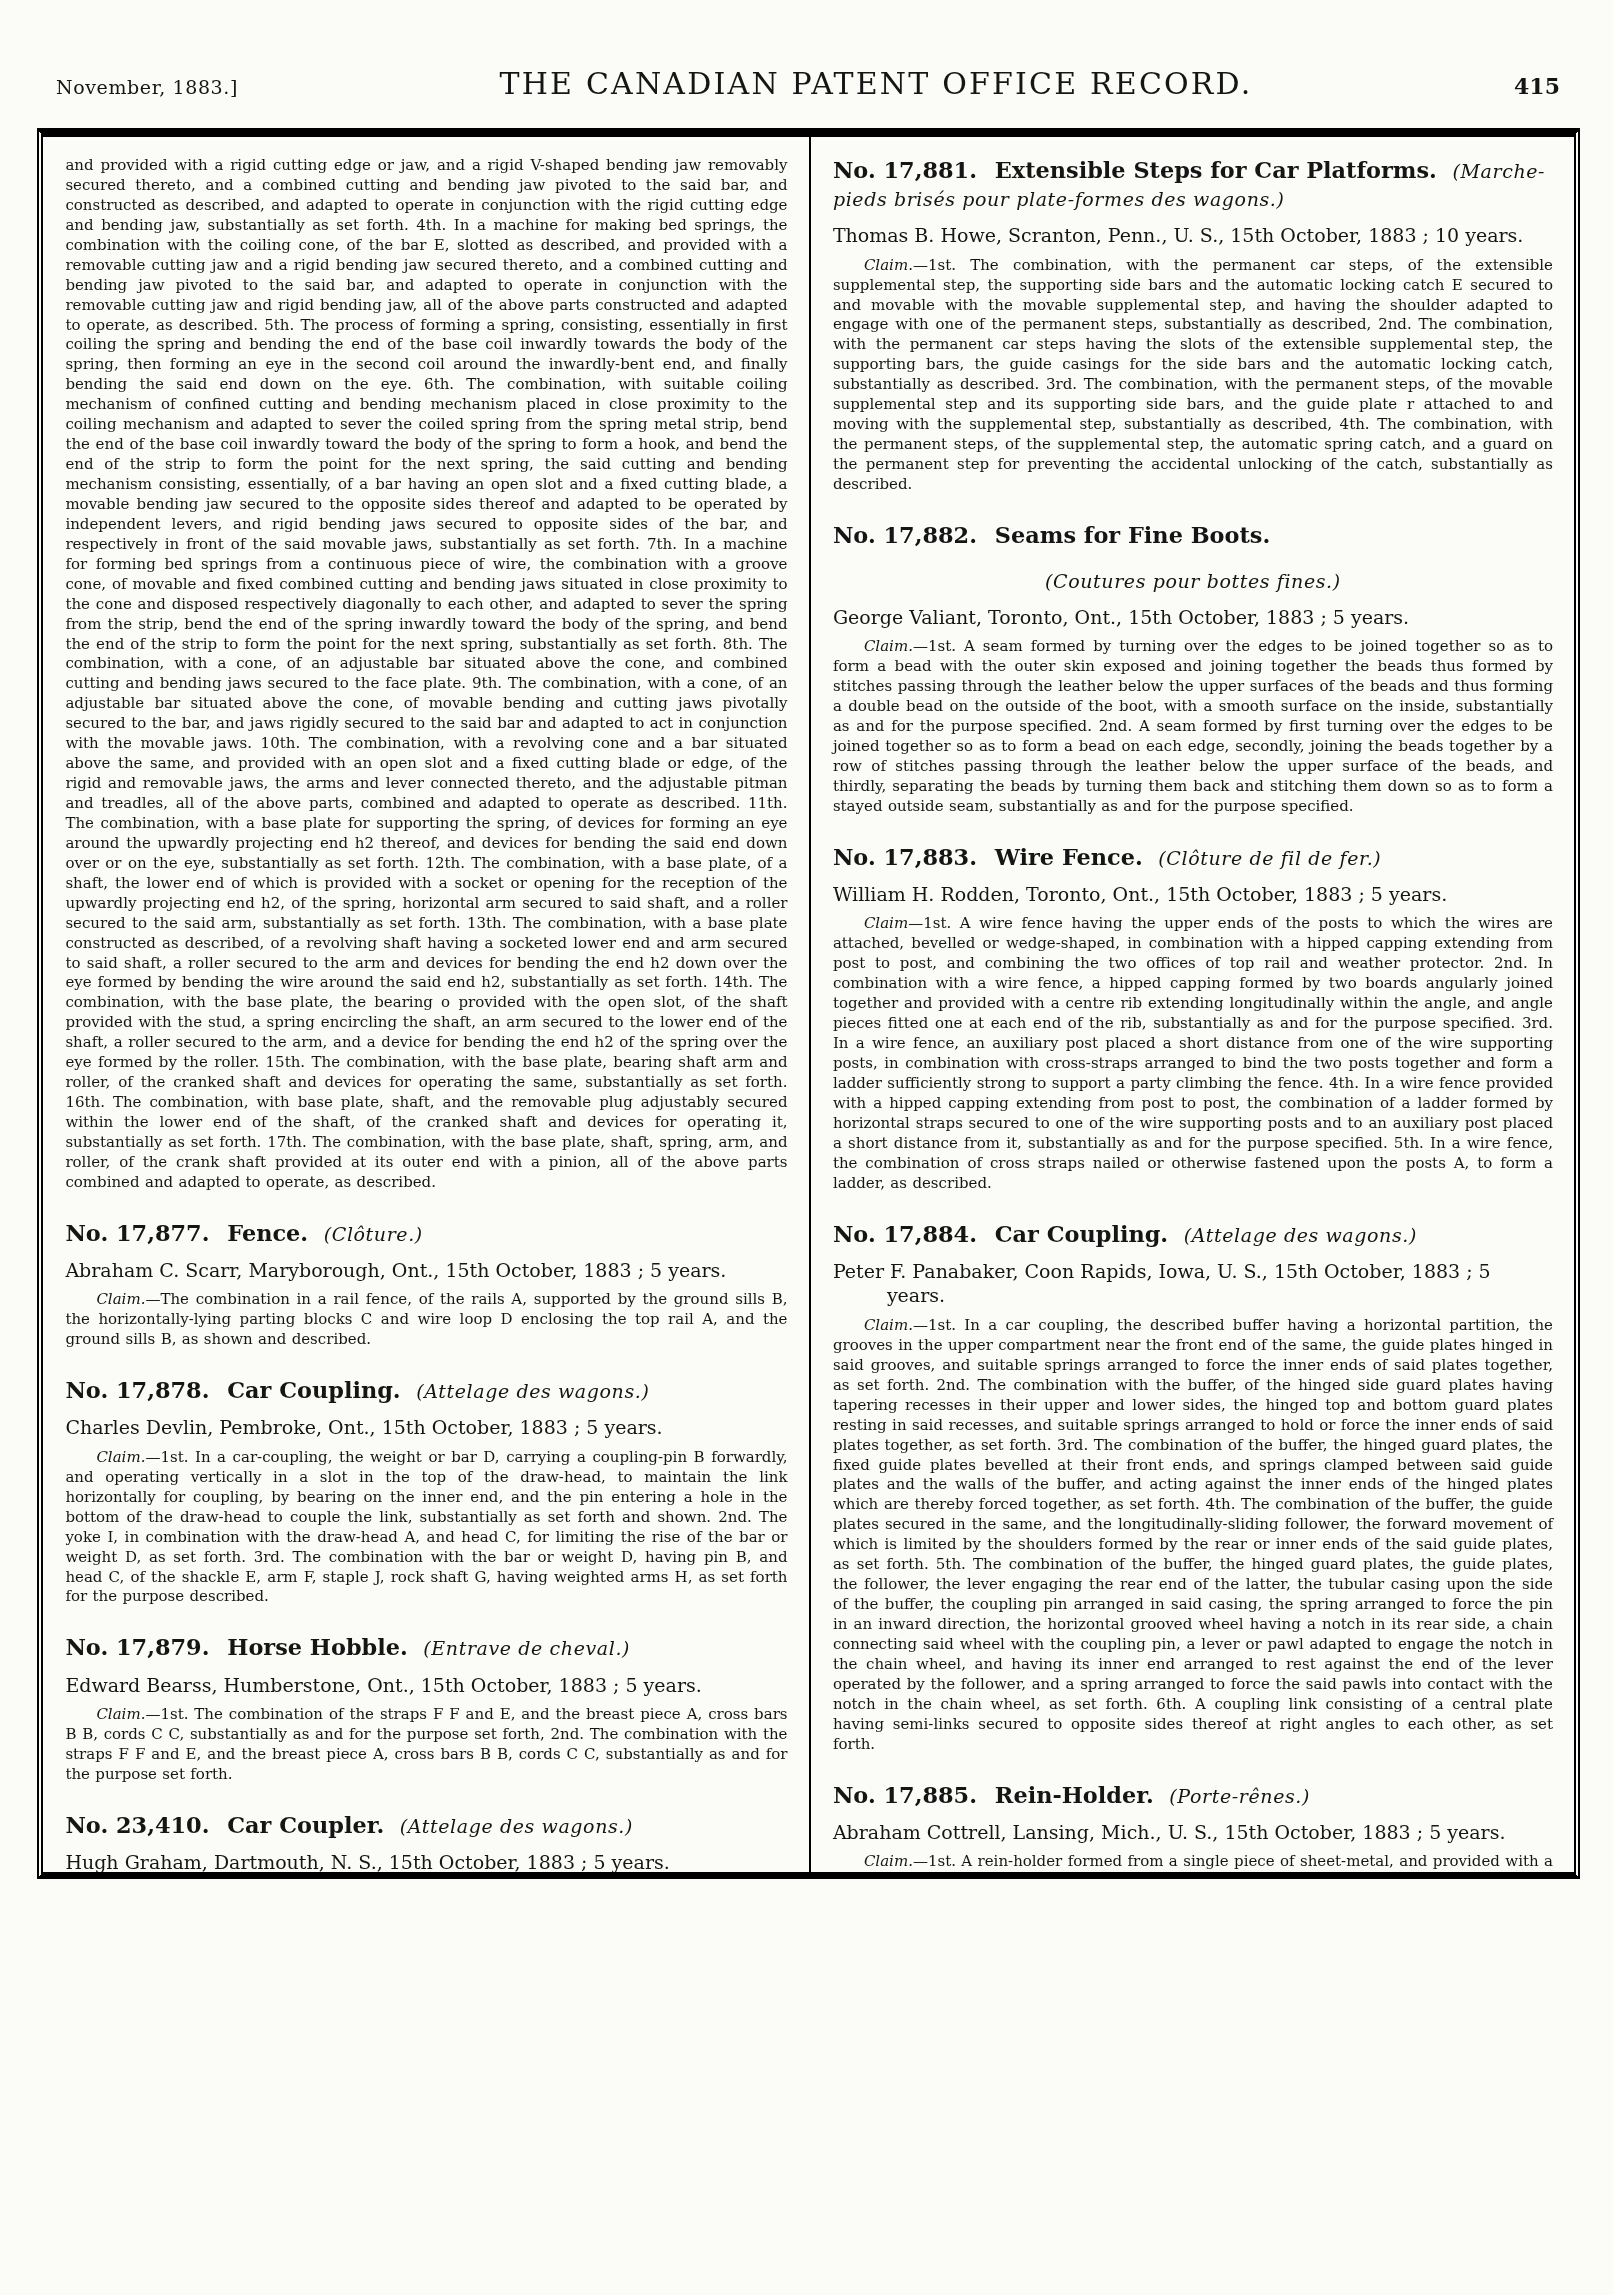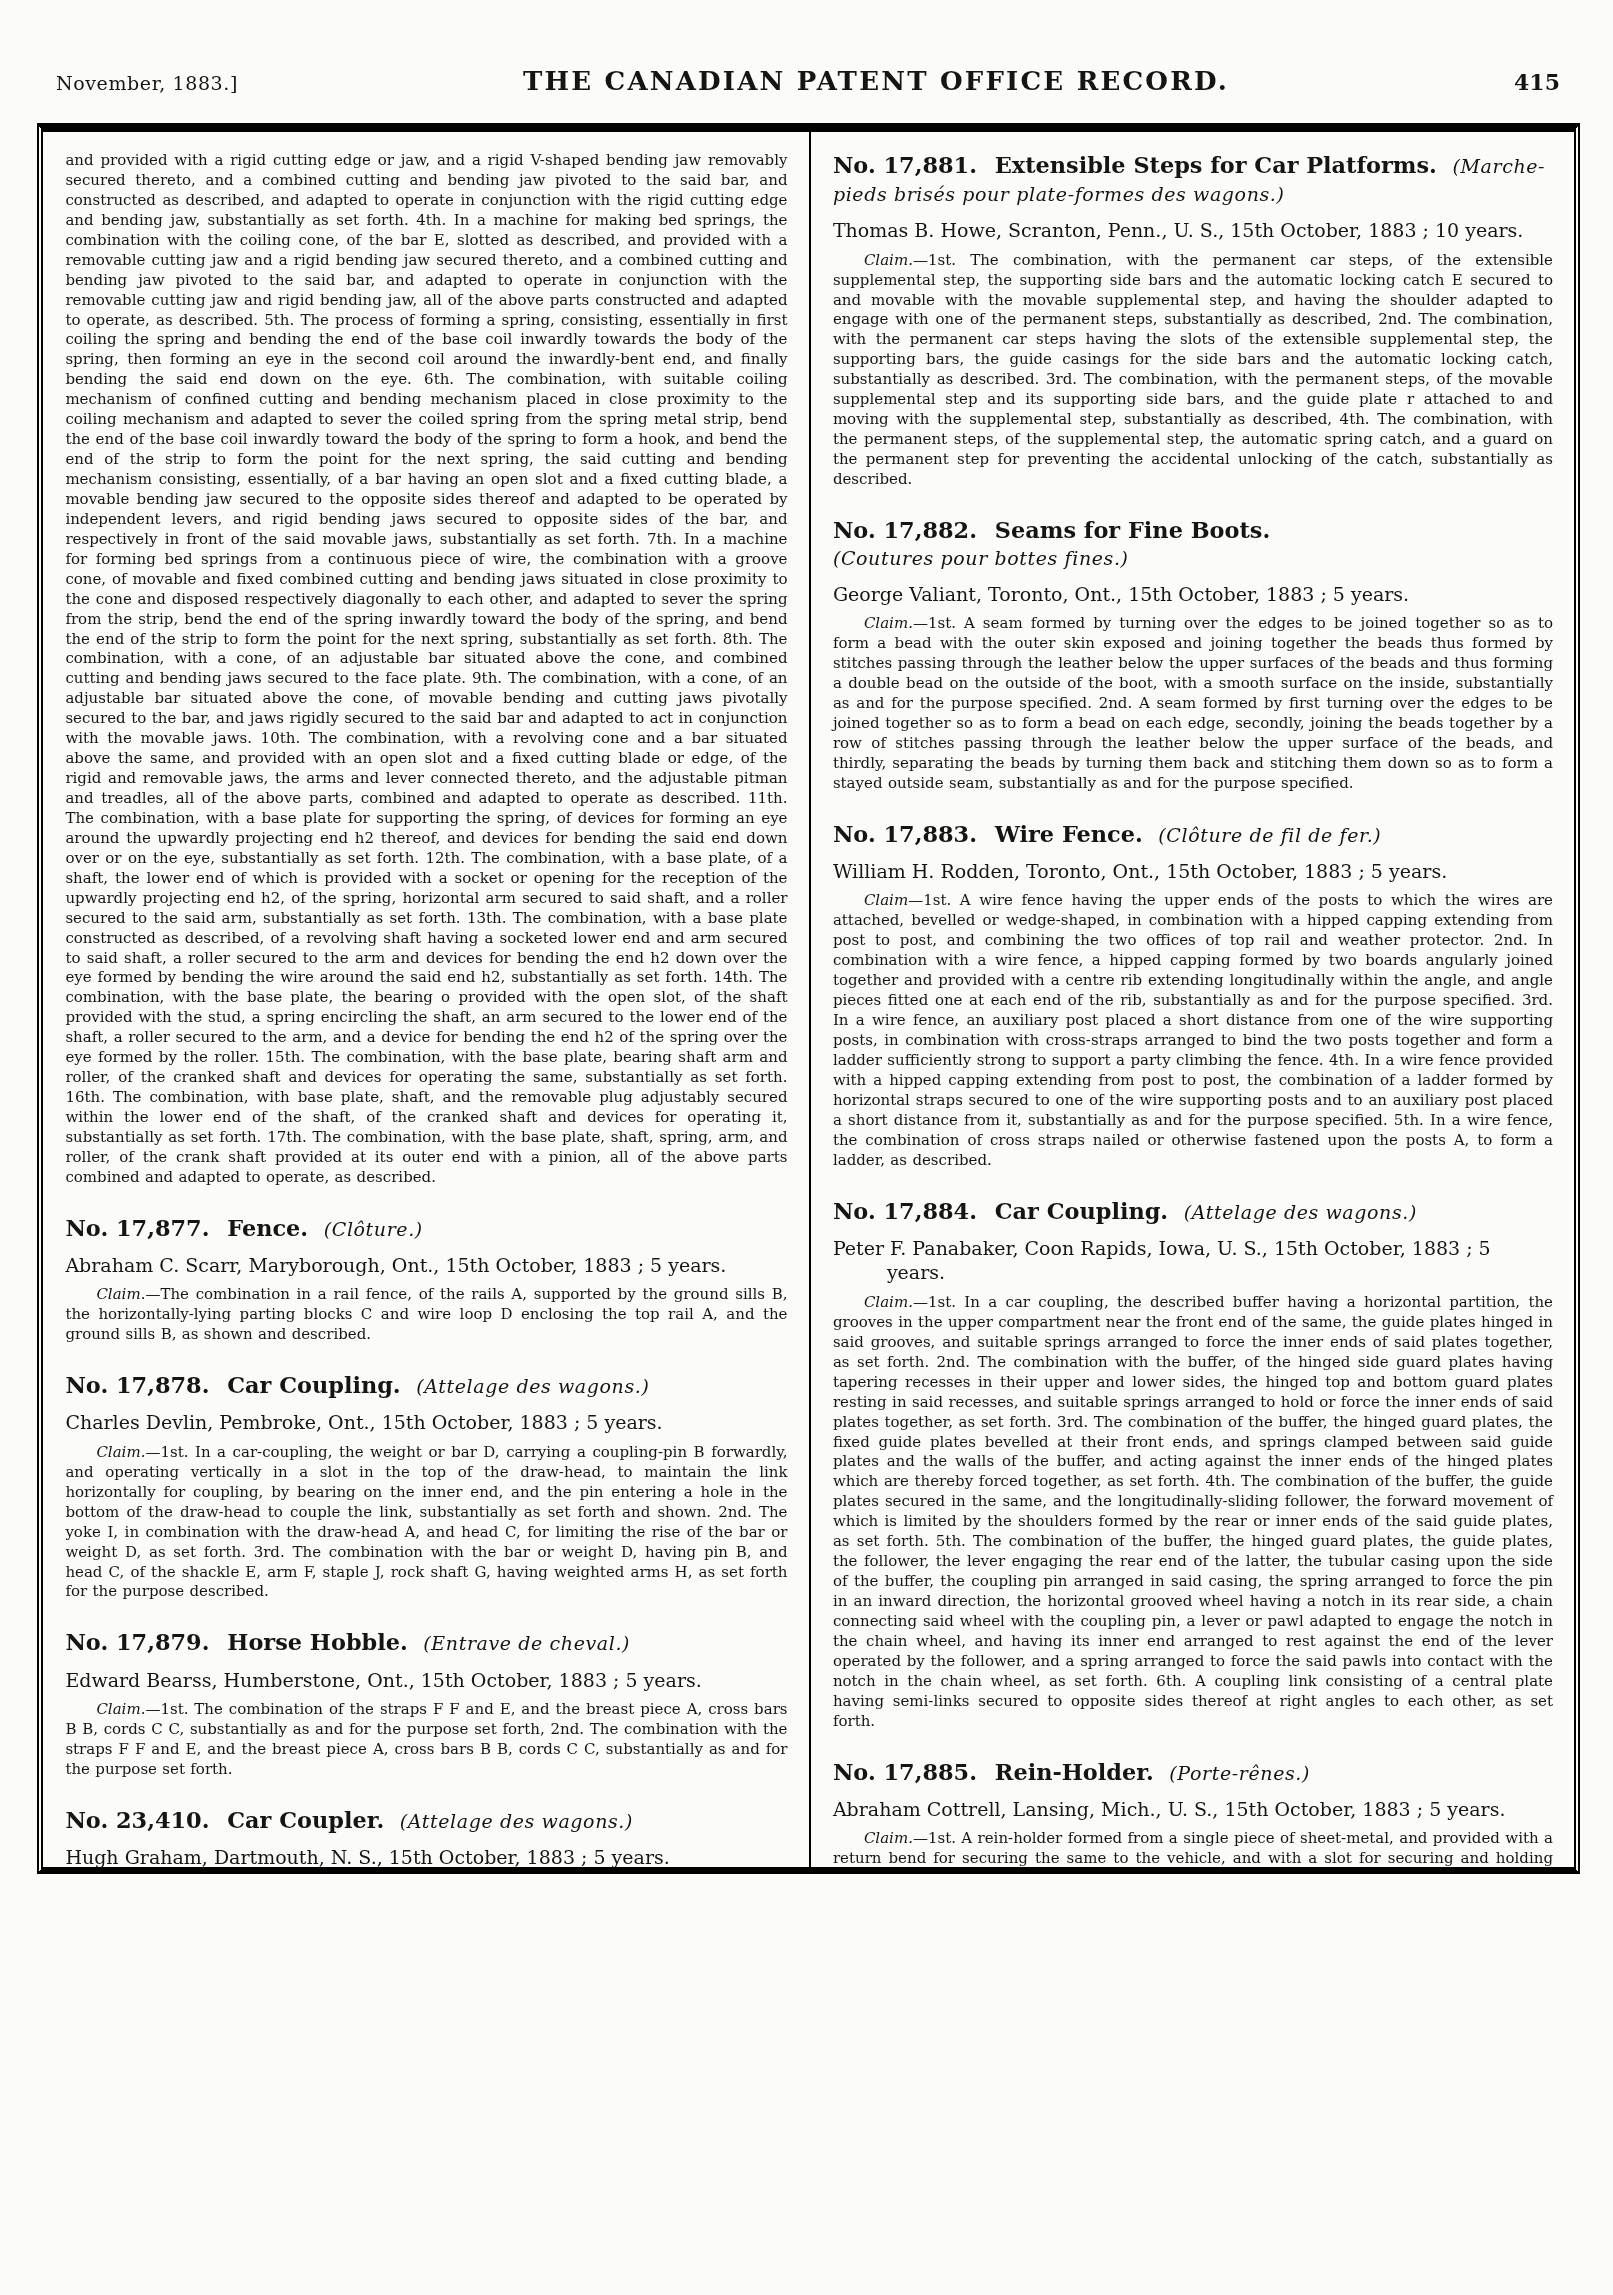--- a/index.html
+++ b/index.html
@@ -13,21 +13,21 @@
     position: relative;
     box-sizing: border-box;
   }
   .page-header {
     display: flex;
     justify-content: space-between;
     align-items: baseline;
     padding: 66px 54px 0 56px;
   }
   .header-date { font-size: 19px; letter-spacing: 0.6px; }
-  .header-title { font-size: 26px; font-weight: bold; letter-spacing: 2.2px; }
+  .header-title { font-size: 30px; font-weight: normal; letter-spacing: 2.2px; }
   .header-page { font-size: 22px; font-weight: bold; }
   .frame {
     margin: 27px 34px 0 37px;
     height: 1751px;
     border-top: 9px solid #000;
     border-bottom: 7.3px solid #000;
     border-left: 6.1px double #000;
     border-right: 6.1px double #000;
     box-sizing: border-box;
     overflow: hidden;
@@ -64,21 +64,22 @@
   .entry-heading .num { margin-right: 10px; }
   .entry-heading .title { margin-right: 7.8px; }
   .entry-heading .french {
     font-weight: normal;
     font-style: italic;
     font-size: 19px;
     letter-spacing: 0.6px;
   }
   .french-block {
     display: block;
-    margin-top: 3px;
+    text-align: center;
+    margin-top: 21px;
   }
   .inventor {
     font-size: 19px;
     line-height: 1.3;
     margin-bottom: 7.8px;
     padding-left: 54px;
     text-indent: -54px;
     text-align: left;
   }
   .claim { text-indent: 31px; }

